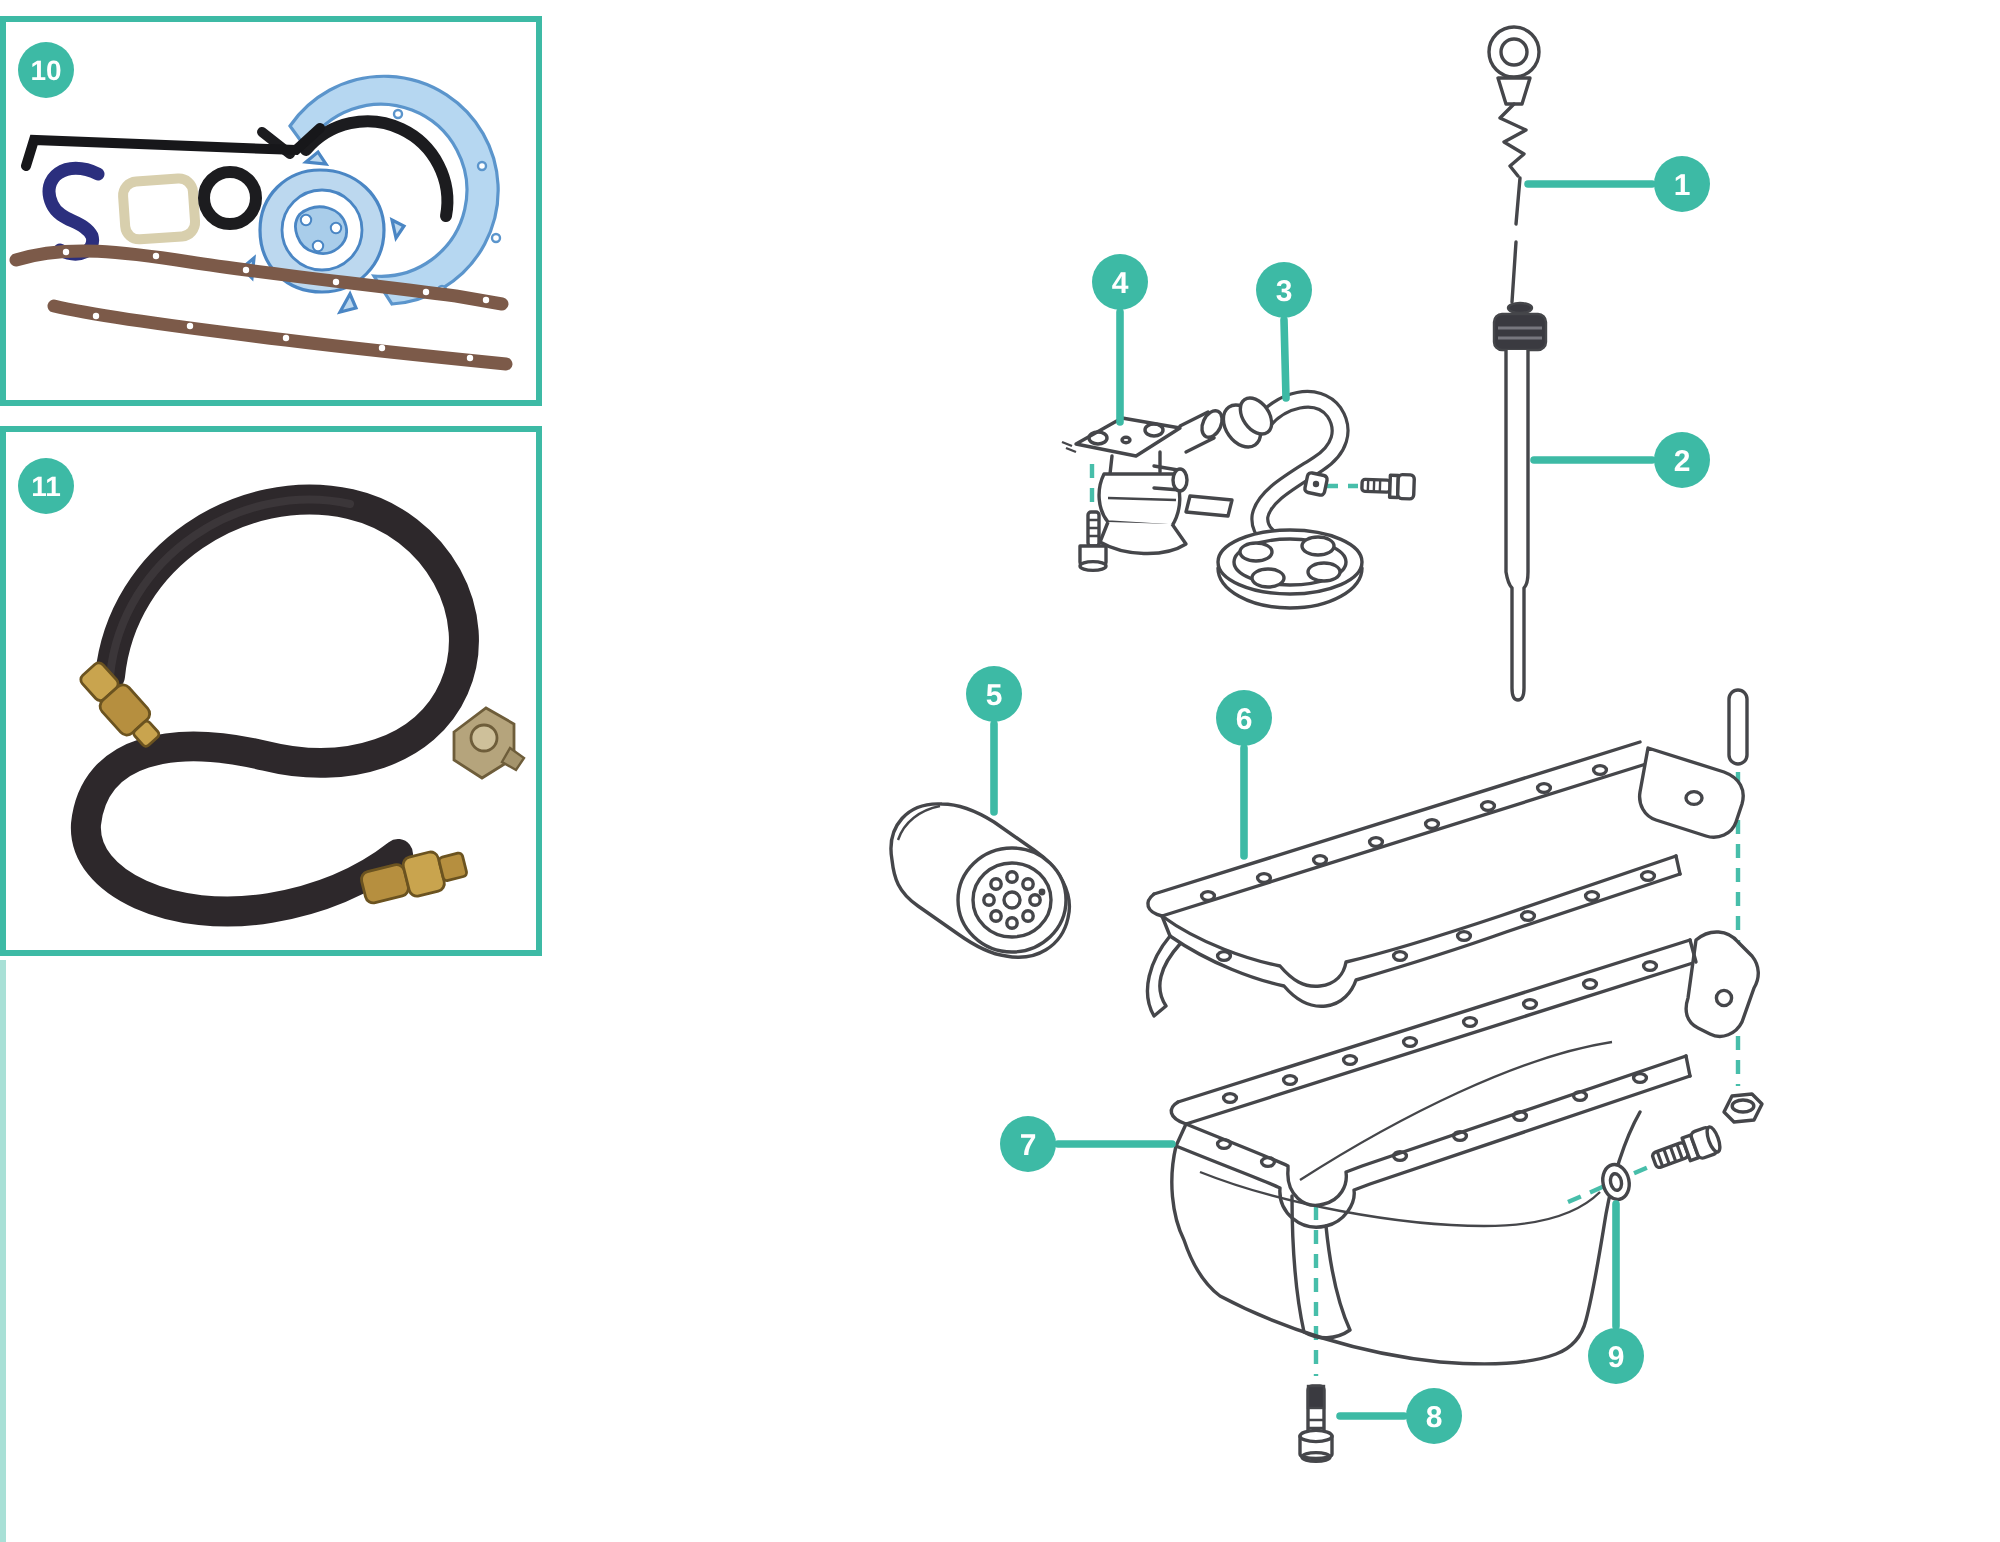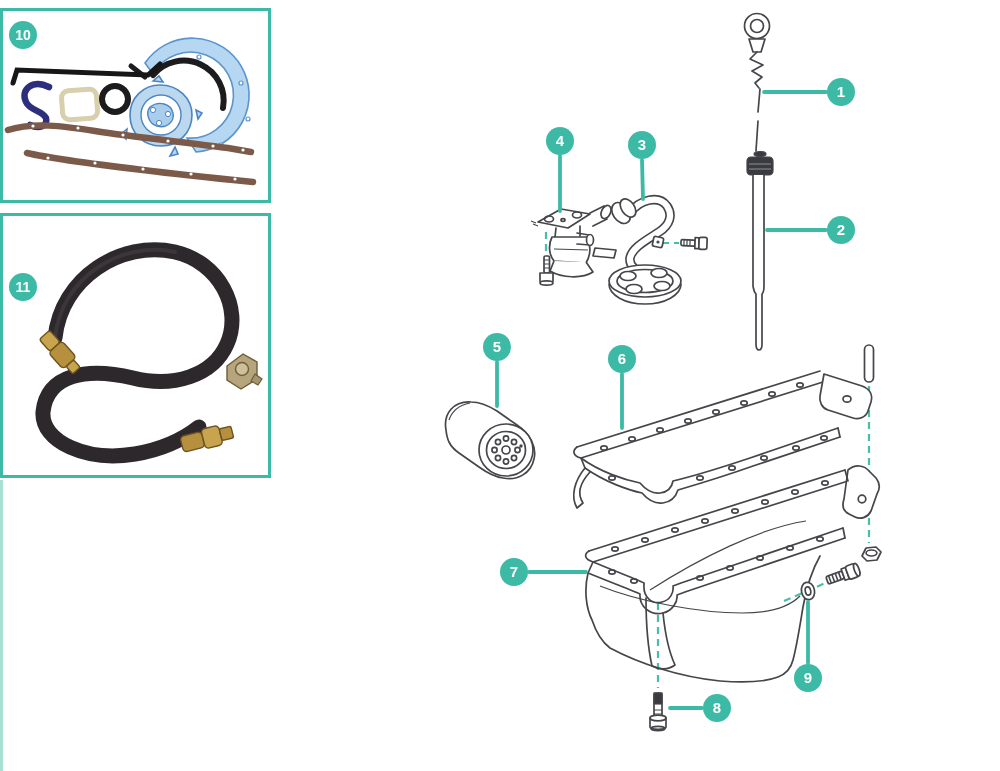--- a/index.html
+++ b/index.html
@@ -75,21 +75,21 @@
         <circle cx="45" cy="147" r="1.6" fill="#fff"></circle>
           <circle cx="92" cy="152" r="1.6" fill="#fff"></circle>
         <circle cx="140" cy="158" r="1.6" fill="#fff"></circle>
           <circle cx="188" cy="163" r="1.6" fill="#fff"></circle>
         <circle cx="232" cy="168" r="1.6" fill="#fff"></circle>
       </g>
     </svg>
   </div>
 
   <div class="inset" style="top:213px; width:271px; height:265px;">
-    <div class="badge" style="left:6px; top:13px;margin-top:44px;">
+    <div class="badge" style="left:6px; top:13px;">
       <span>11</span>
     </div>
     <svg width="265" height="259" viewBox="0 0 265 259">
       <g>
         <path d="M52 122 C58 62 118 24 172 36 C216 46 240 92 224 128 C210 160 170 172 130 162
                  C84 151 44 158 40 196 C38 226 84 246 132 238 C162 233 182 222 196 211" fill="none" stroke="#2d282b" stroke-width="15" stroke-linecap="round"></path>
         <path d="M52 122 C58 62 118 24 172 36" fill="none" stroke="#4a4347" stroke-width="4" stroke-linecap="round" opacity=".5"></path>
       </g>
       <g transform="rotate(48 50 130)">
         <rect x="36" y="122" width="16" height="14" rx="3" fill="#c9a44e" stroke="#6b5320" stroke-width="1.4"></rect>

